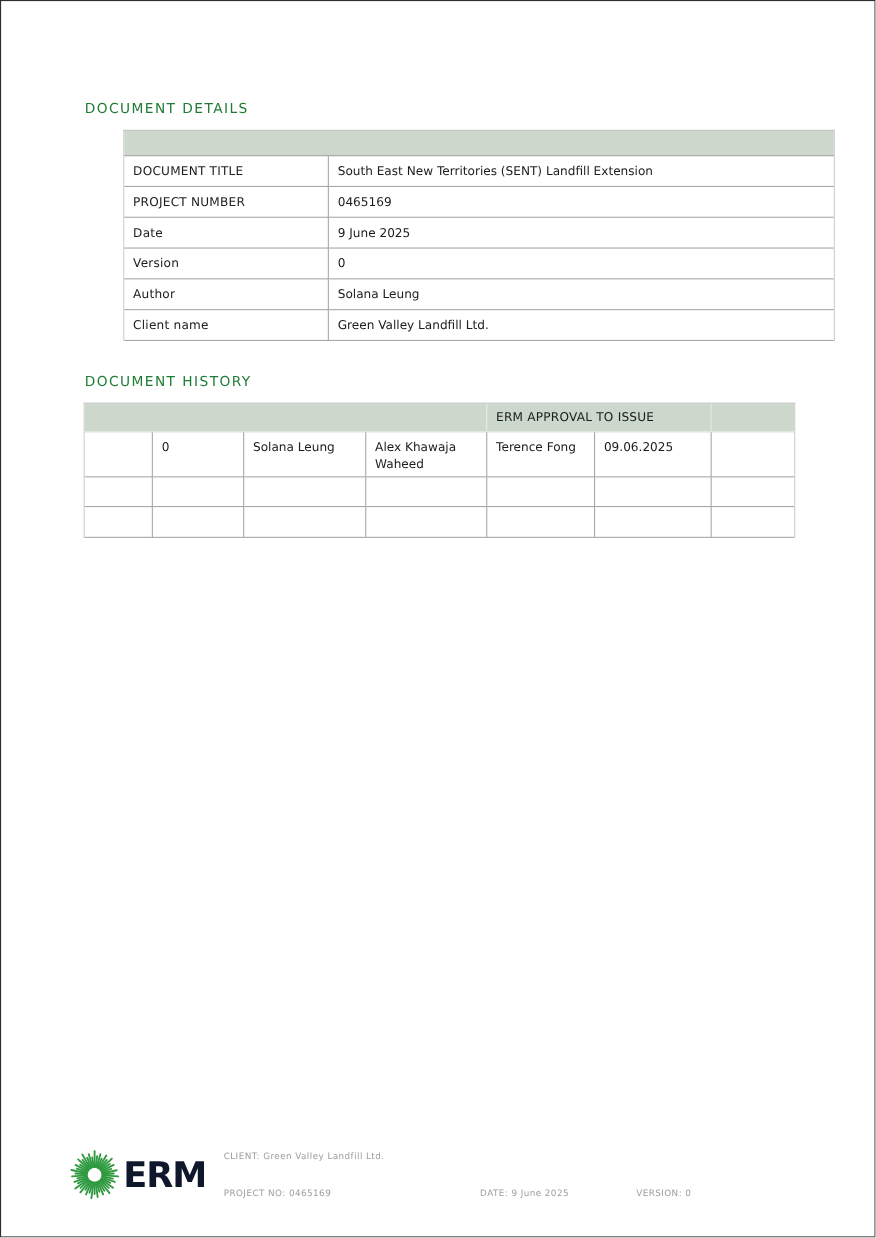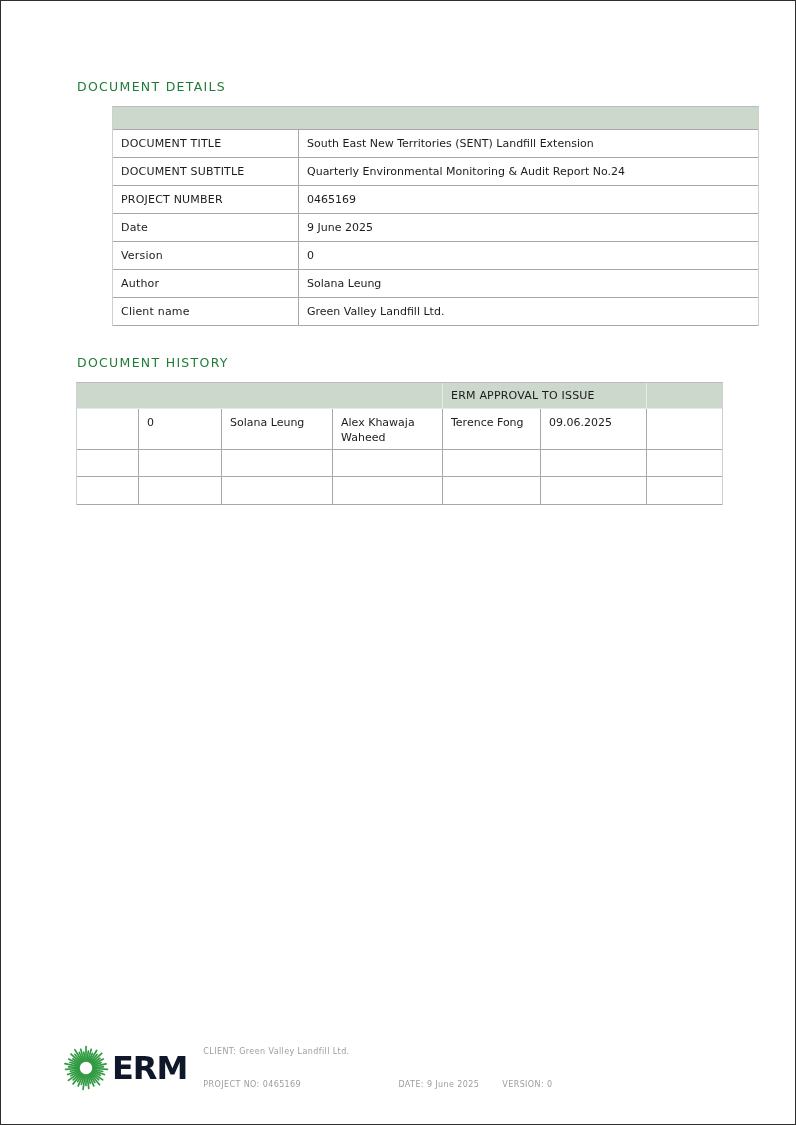--- a/index.html
+++ b/index.html
@@ -2,21 +2,21 @@
 <html><head>
 <meta charset="utf-8">
 <style>
   html,body { margin:0; padding:0; background:#fff; }
   .page {
     width:796px; height:1125px; box-sizing:border-box;
     border:1px solid #2e2e2e; background:#ffffff; position:relative;
     font-family:"DejaVu Sans","Liberation Sans",sans-serif; color:#1c1c1c;
     overflow:hidden;
   }
-  .content { position:absolute; left:75px; top:0; width:645px; }
+  .content { position:absolute; left:75px; top:12px; width:645px; }
 
   .section-title {
     color:#1f7c36; font-size:12.5px; font-weight:400;
     letter-spacing:1.3px; line-height:15px;
   }
   .sec1-title { margin:78px 0 0 1px; }
   .sec2-title { margin:29px 0 0 1px; }
 
   table { border-collapse:separate; border-spacing:0; width:645px;
           table-layout:fixed; font-size:11px; color:#1c1c1c; }
@@ -45,21 +45,21 @@
   .drow2 td { height:20px; }
   .drow3 td { height:21px; }
 
   
   .footer { position:absolute; left:60px; top:1042px; display:flex; align-items:center; }
   .logo { width:50px; height:50px; display:block; }
   .erm-wordmark { font-size:32px; font-weight:700; letter-spacing:-1px;
     color:#0f172a; margin-left:1px; line-height:50px; }
   .footer-info { margin-left:16px; font-size:8px; color:#9d9d9d; letter-spacing:0.4px; }
   .footer-line1 { margin-bottom:24px; }
-  .footer-line2 { display:flex; }
+  .footer-line2 { display:flex;gap:38px; }
   .fseg-project { width:172px; }
   .fseg-date { width:127px;text-align:center; }
 </style>
 </head>
 <body>
 
 <div class="page">
   <div class="content">
 
     <div class="section-title sec1-title">DOCUMENT DETAILS</div>
@@ -69,24 +69,20 @@
           <col style="width:186px">
           <col style="width:459px">
         </colgroup>
       <tbody>
           <tr>
         <td class="band-cell" colspan="2"></td>
       </tr>
       <tr>
         <td class="lbl">DOCUMENT TITLE</td>
         <td class="val">South East New Territories (SENT) Landfill Extension</td>
-      </tr>
-      <tr>
-        <td class="lbl">DOCUMENT SUBTITLE</td>
-        <td class="val">Quarterly Environmental Monitoring &amp; Audit Report No.24</td>
       </tr>
       <tr>
         <td class="lbl">PROJECT NUMBER</td>
         <td class="val">0465169</td>
       </tr>
       <tr>
         <td class="lbl">Date</td>
         <td class="val">9 June 2025</td>
       </tr>
       <tr>

